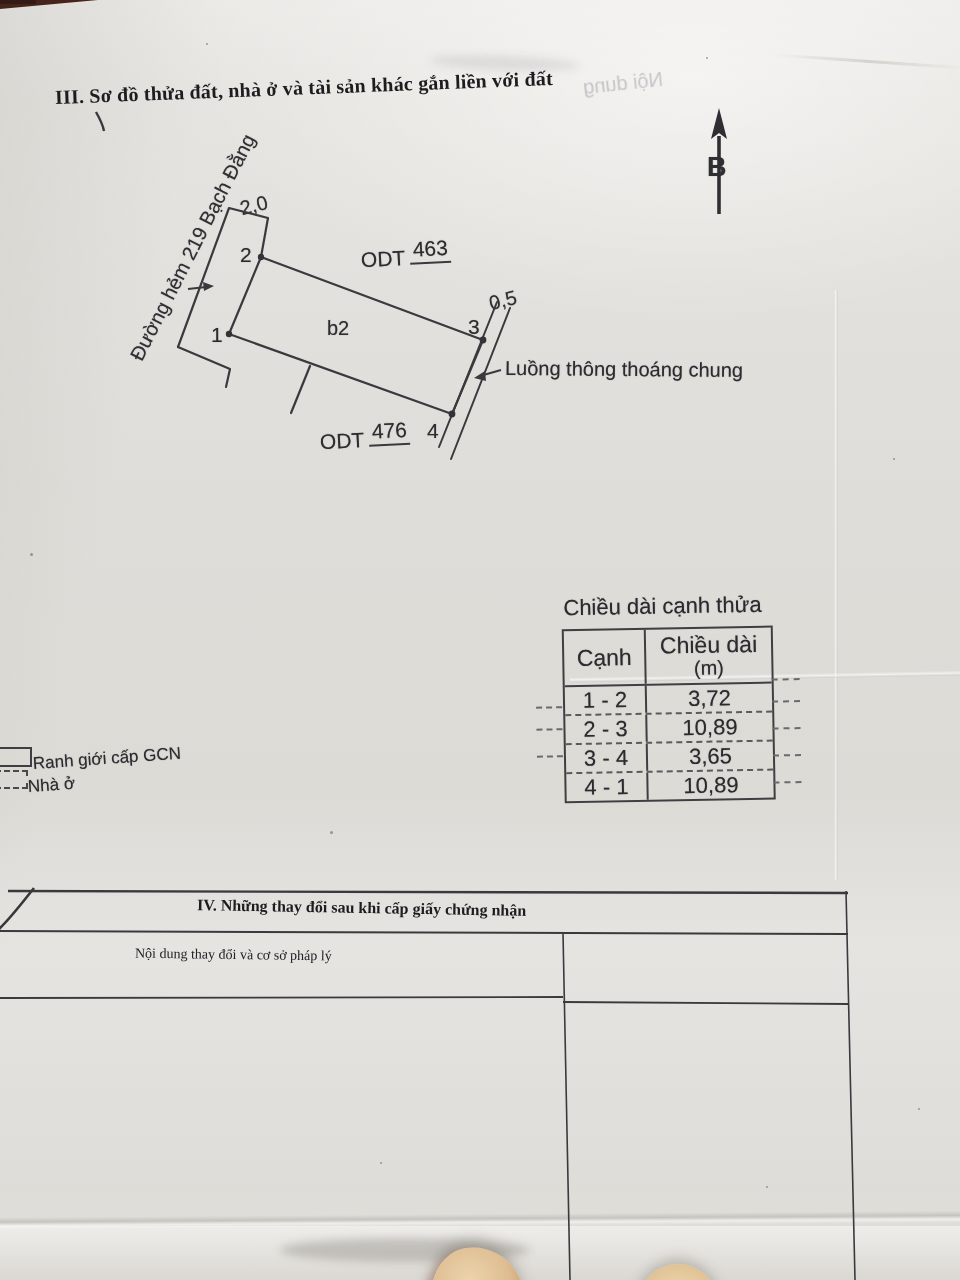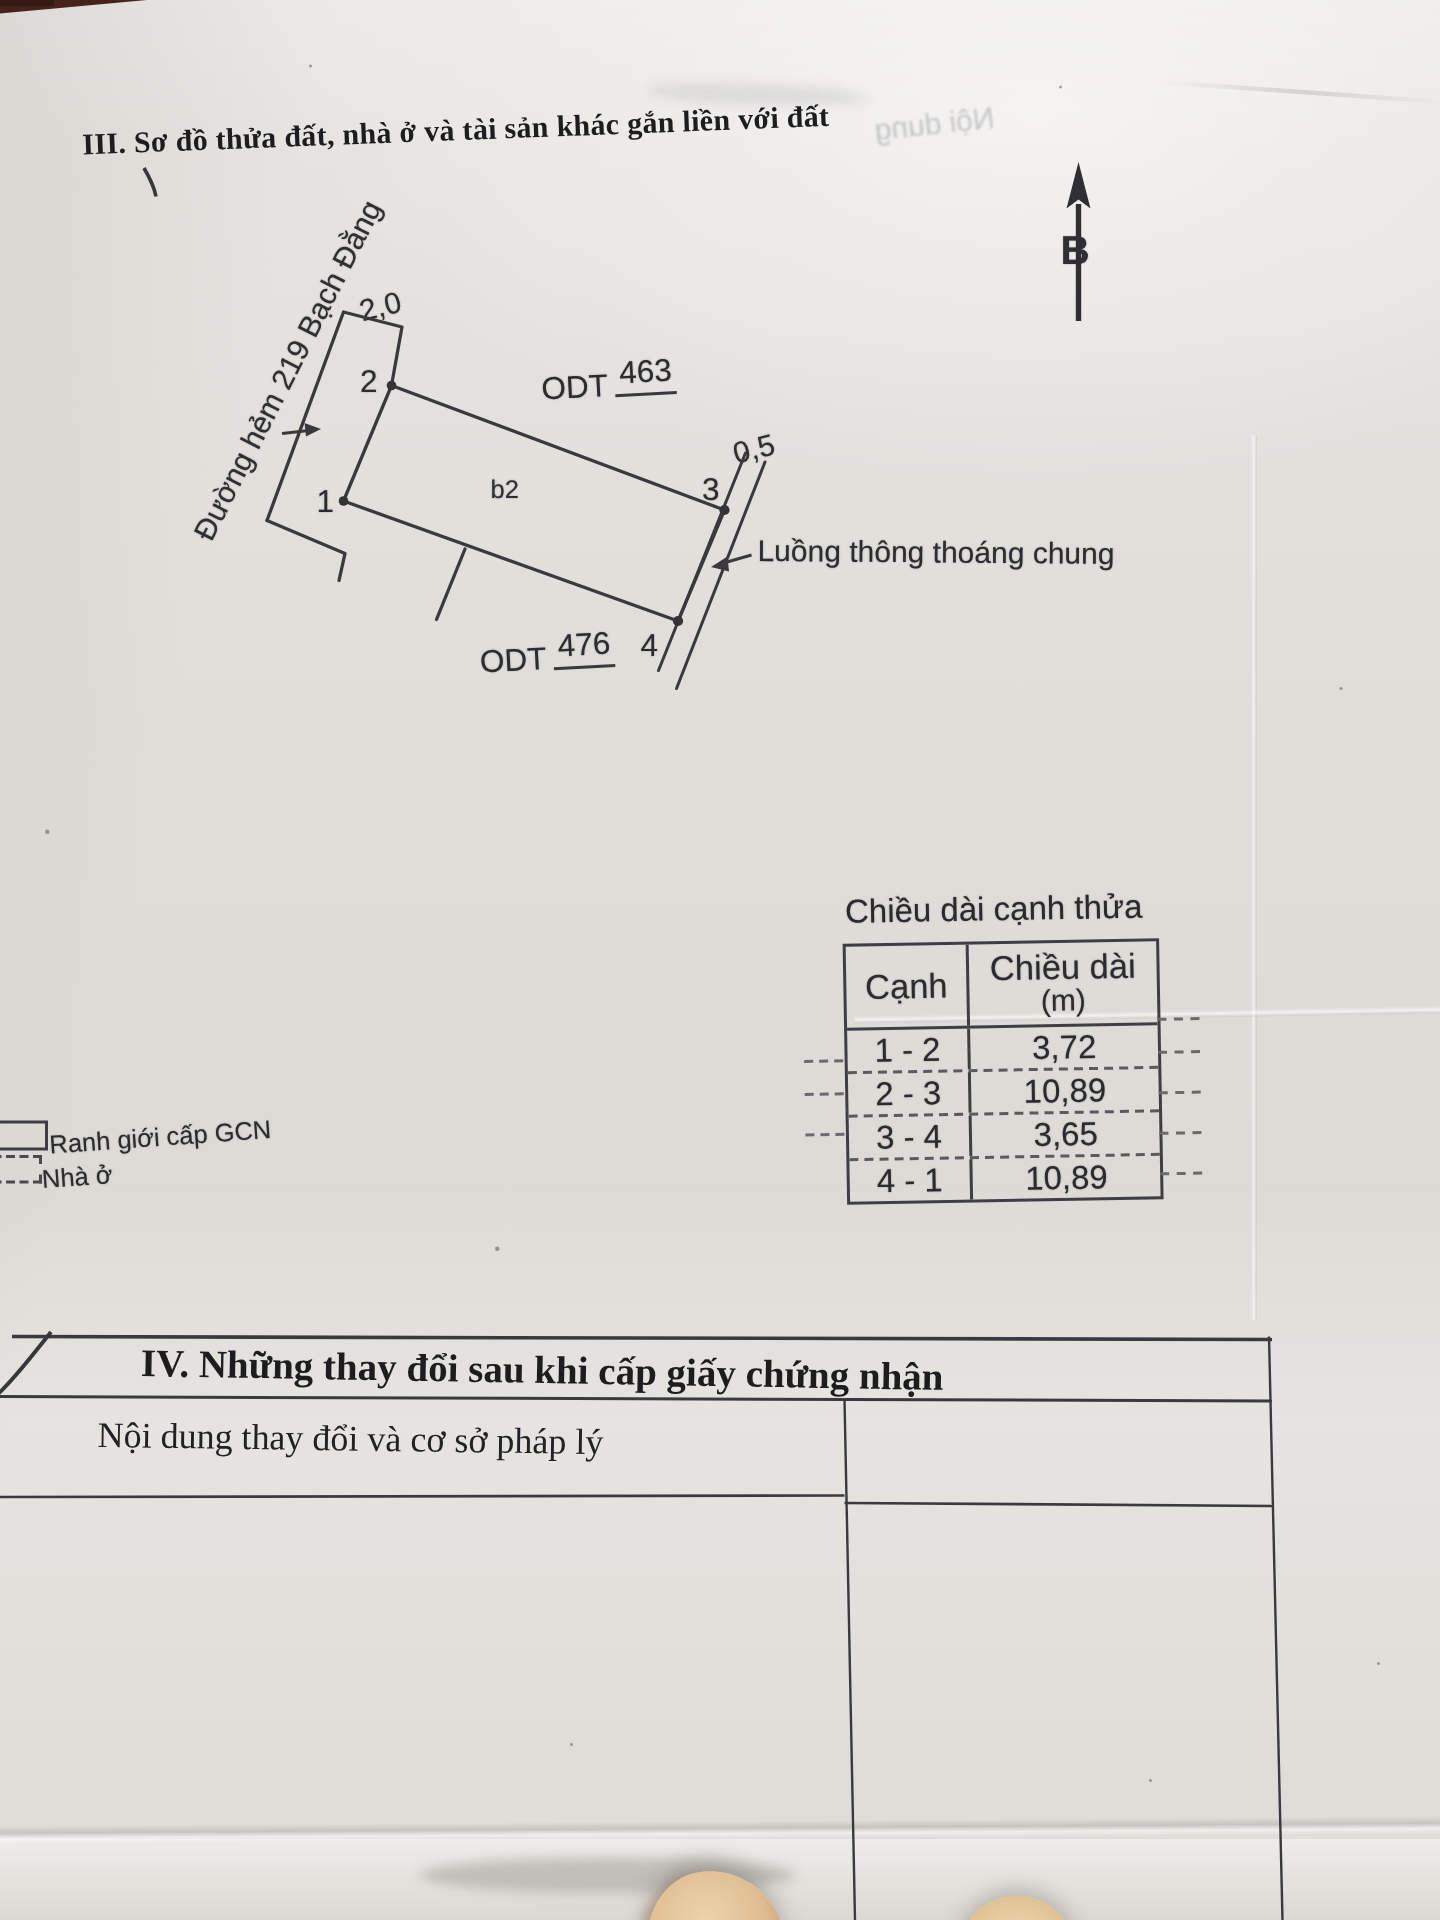--- a/index.html
+++ b/index.html
@@ -9,21 +9,21 @@
       radial-gradient(ellipse 700px 350px at 72% 6%, rgba(255,255,255,.55), rgba(255,255,255,0) 70%),
       linear-gradient(103deg, rgba(196,194,188,.40) 0%, rgba(196,194,188,0) 18%),
       linear-gradient(180deg, rgba(255,255,255,.25) 0%, rgba(255,255,255,0) 8%,
         rgba(188,186,179,.16) 38%, rgba(188,186,179,.22) 62%, rgba(255,255,255,0) 74%,
         rgba(188,186,179,.18) 93%, rgba(214,212,206,.3) 100%),
       #e6e4e0;
     font-family:"Liberation Sans","DejaVu Sans",sans-serif;color:#2c2c30;}
   .abs{position:absolute;white-space:nowrap;}
   .ink{text-shadow:0 0 1px rgba(44,44,48,.5);}
   .serif{font-family:"Liberation Serif","DejaVu Serif",serif;}
-  .lbl{font-size:17px;color:#2e2e33;}
+  .lbl{font-size:20px;color:#2e2e33;}
   svg.linework{position:absolute;left:0;top:0;z-index:2;}
   .title3{left:55px;top:86px;font-size:20px;font-weight:700;color:#1d1d20;
     transform:rotate(-2.2deg);transform-origin:left center;letter-spacing:.2px;}
   
   .road-label{left:62px;top:236px;width:262px;text-align:center;font-size:20px;
     transform:rotate(-63deg);color:#2e2e33;}
   .dim-top{left:240px;top:194px;font-size:20px;transform:rotate(-14deg);}
   .dim-right{left:489px;top:289px;font-size:20px;transform:rotate(-14deg);}
   .v-num{font-size:21px;}
   .odt{display:flex;align-items:flex-start;font-size:21px;transform:rotate(-3deg);}
@@ -47,23 +47,23 @@
   .et-h2{flex:1;display:flex;flex-direction:column;align-items:center;justify-content:center;line-height:1.02;}
   .et-h2 .l1{font-size:23px;}
   .et-h2 .l2{font-size:20px;}
   .tr{display:flex;height:27px;}
   .tr.dash{border-bottom:2px dashed #5a5a5e;}
   .td{display:flex;align-items:center;justify-content:center;font-size:22px;color:#2b2b2f;}
   .td.c1{width:80px;border-right:2px solid #3f3f43;}
   .td.c2{flex:1;}
   .dash-ext{position:absolute;border-top:2px dashed #6a6a6e;height:0;}
   
-  .s4-title{left:0;top:899px;width:848px;text-align:center;font-size:26px;font-weight:700;color:#1d1d20;}
+  .s4-title{left:0;top:899px;width:848px;text-align:center;font-size:16px;font-weight:700;color:#1d1d20;}
   .s4-title>span{position:relative;left:-62px;display:inline-block;transform:rotate(1deg);}
-  .s4-c1{left:0;top:947px;width:563px;text-align:center;font-size:24px;color:#222226;}
+  .s4-c1{left:0;top:947px;width:563px;text-align:center;font-size:14px;color:#222226;}
   .s4-c1>span{position:relative;left:-48px;display:inline-block;transform:rotate(.8deg);}
   .s4-c2{left:563px;top:938px;width:285px;text-align:center;font-size:22px;color:#222226;line-height:1.3;
     white-space:normal;}
   .s4-c2>span{display:inline-block;transform:rotate(.8deg);}
   
   .corner-tri{left:0;top:0;width:0;height:0;border-top:9px solid #46241c;border-right:98px solid transparent;z-index:5;}
   .corner-tri2{left:0;top:0;width:36px;height:4px;background:#331a14;z-index:5;}
   .bleed{color:rgba(120,124,136,.38);font-size:20px;transform:scaleX(-1) rotate(6deg);filter:blur(.6px);}
   .smear{position:absolute;filter:blur(4px);border-radius:50%;}
   .crease-v{left:834px;top:290px;width:4px;height:590px;

